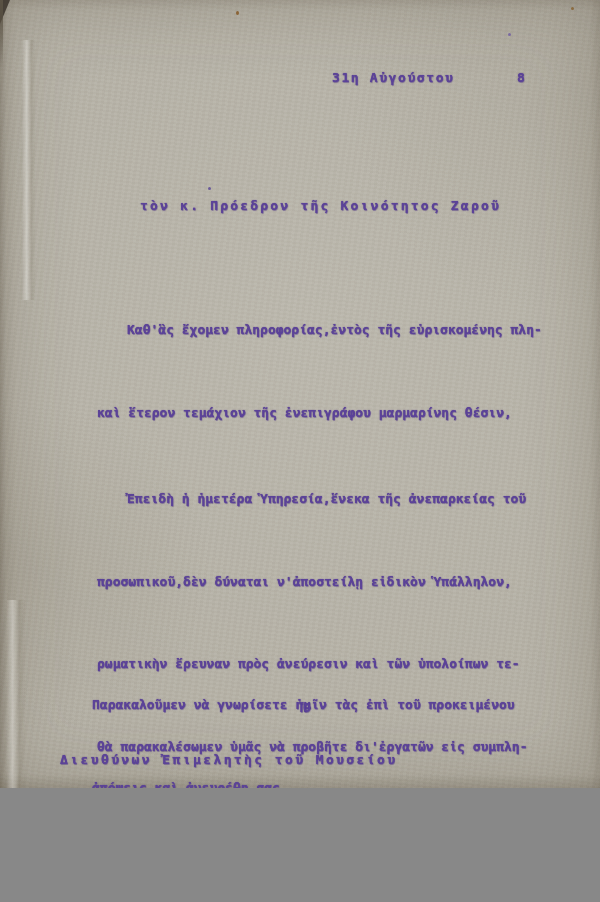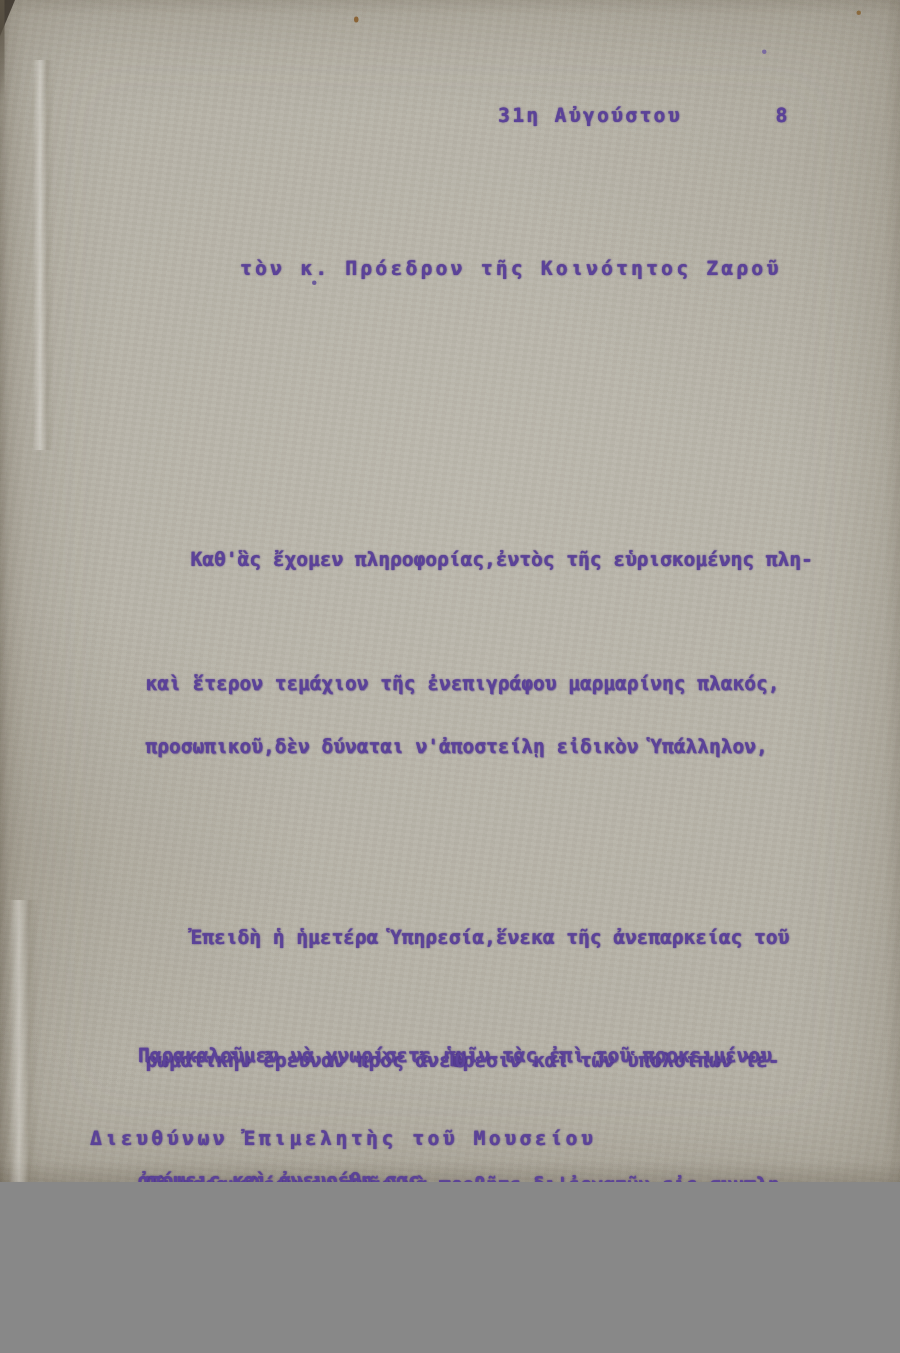--- a/index.html
+++ b/index.html
@@ -26,21 +26,21 @@
     position:absolute;
     color:#5b4299;
     font-family:"DejaVu Sans Mono", monospace;
     font-weight:700;
     font-size:13px;
     line-height:27.5px;
     white-space:pre;
     text-shadow:0 0 1.1px rgba(76,50,132,0.85), 0.5px 0.5px 0.7px rgba(76,50,132,0.45);
   }
   .bodyblock .line{height:27.5px;}
-  .indent{padding-left:30px;margin-top:44px;}
+  .indent{padding-left:30px;}
   .date-line{letter-spacing:1.6px;}
   .page-num{letter-spacing:0;}
   .recipient{letter-spacing:2.2px;}
   .closing-article{letter-spacing:1px;}
   .sender-title{letter-spacing:2.4px;}
   .speck{position:absolute;border-radius:50%;}
   .corner-notch{
     position:absolute;left:0;top:0;width:10px;height:24px;
     background:#3a332a;
     clip-path:polygon(0 0,100% 0,0 100%);
@@ -67,30 +67,30 @@
   <div class="crease" style="left:6px;top:600px;width:20px;height:280px;"></div>
   <div class="speck" style="left:236px;top:11px;width:3px;height:4px;background:#8a6437;"></div>
   <div class="speck" style="left:571px;top:7px;width:3px;height:3px;background:#8a6a3f;"></div>
   <div class="speck" style="left:161px;top:841px;width:4px;height:4px;background:#4c4336;"></div>
   <div class="speck" style="left:208px;top:187px;width:3px;height:3px;background:#6a5a9a;"></div>
   <div class="speck" style="left:508px;top:33px;width:3px;height:3px;background:#7a6aa0;"></div>
 
   <div class="ink date-line" style="left:332px;top:64px;">31η Αὐγούστου</div>
   <div class="ink page-num" style="left:517px;top:64px;">8</div>
 
-  <div class="ink recipient" style="left:140px;top:166px;margin-left:20px;">τὸν κ. Πρόεδρον τῆς Κοινότητος Ζαροῦ</div>
+  <div class="ink recipient" style="left:140px;top:192px;">τὸν κ. Πρόεδρον τῆς Κοινότητος Ζαροῦ</div>
 
   <div class="ink bodyblock" style="left:97px;top:261px;">
     <div class="line indent">Καθ'ἃς ἔχομεν πληροφορίας,ἐντὸς τῆς εὑρισκομένης πλη-</div>
-    <div class="line">καὶ ἕτερον τεμάχιον τῆς ἐνεπιγράφου μαρμαρίνης πλακός,</div>
+    <div class="line">καὶ ἕτερον τεμάχιον τῆς ἐνεπιγράφου μαρμαρίνης θέσιν,</div>
   </div>
 
   <div class="ink bodyblock" style="left:97px;top:430px;">
+    <div class="line indent">Ἐπειδὴ ἡ ἡμετέρα Ὑπηρεσία,ἕνεκα τῆς ἀνεπαρκείας τοῦ</div>
     <div class="line">προσωπικοῦ,δὲν δύναται ν'ἀποστείλῃ εἰδικὸν Ὑπάλληλον,</div>
-    <div class="line indent">Ἐπειδὴ ἡ ἡμετέρα Ὑπηρεσία,ἕνεκα τῆς ἀνεπαρκείας τοῦ</div>
     <div class="line">ρωματικὴν ἔρευναν πρὸς ἀνεύρεσιν καὶ τῶν ὑπολοίπων τε-</div>
     <div class="line">θὰ παρακαλέσωμεν ὑμᾶς νὰ προβῆτε δι'ἐργατῶν εἰς συμπλη-</div>
     <div class="line">μαχίων.Τὸ τοιοῦτον δὲν πρόκειται νὰ ἐπιβαρύνῃ σοβαρῶς</div>
     <div class="line">τὴν ὑμετέραν Κοινότητα,ἐπιβάλλεται δὲ νὰ γίνῃ,ἀφοῦ πρό-</div>
     
     
   </div>
 
   <div class="ink bodyblock" style="left:92px;top:636px;">
     <div class="line">Παρακαλοῦμεν νὰ γνωρίσετε ἡμῖν τὰς ἐπὶ τοῦ προκειμένου</div>

